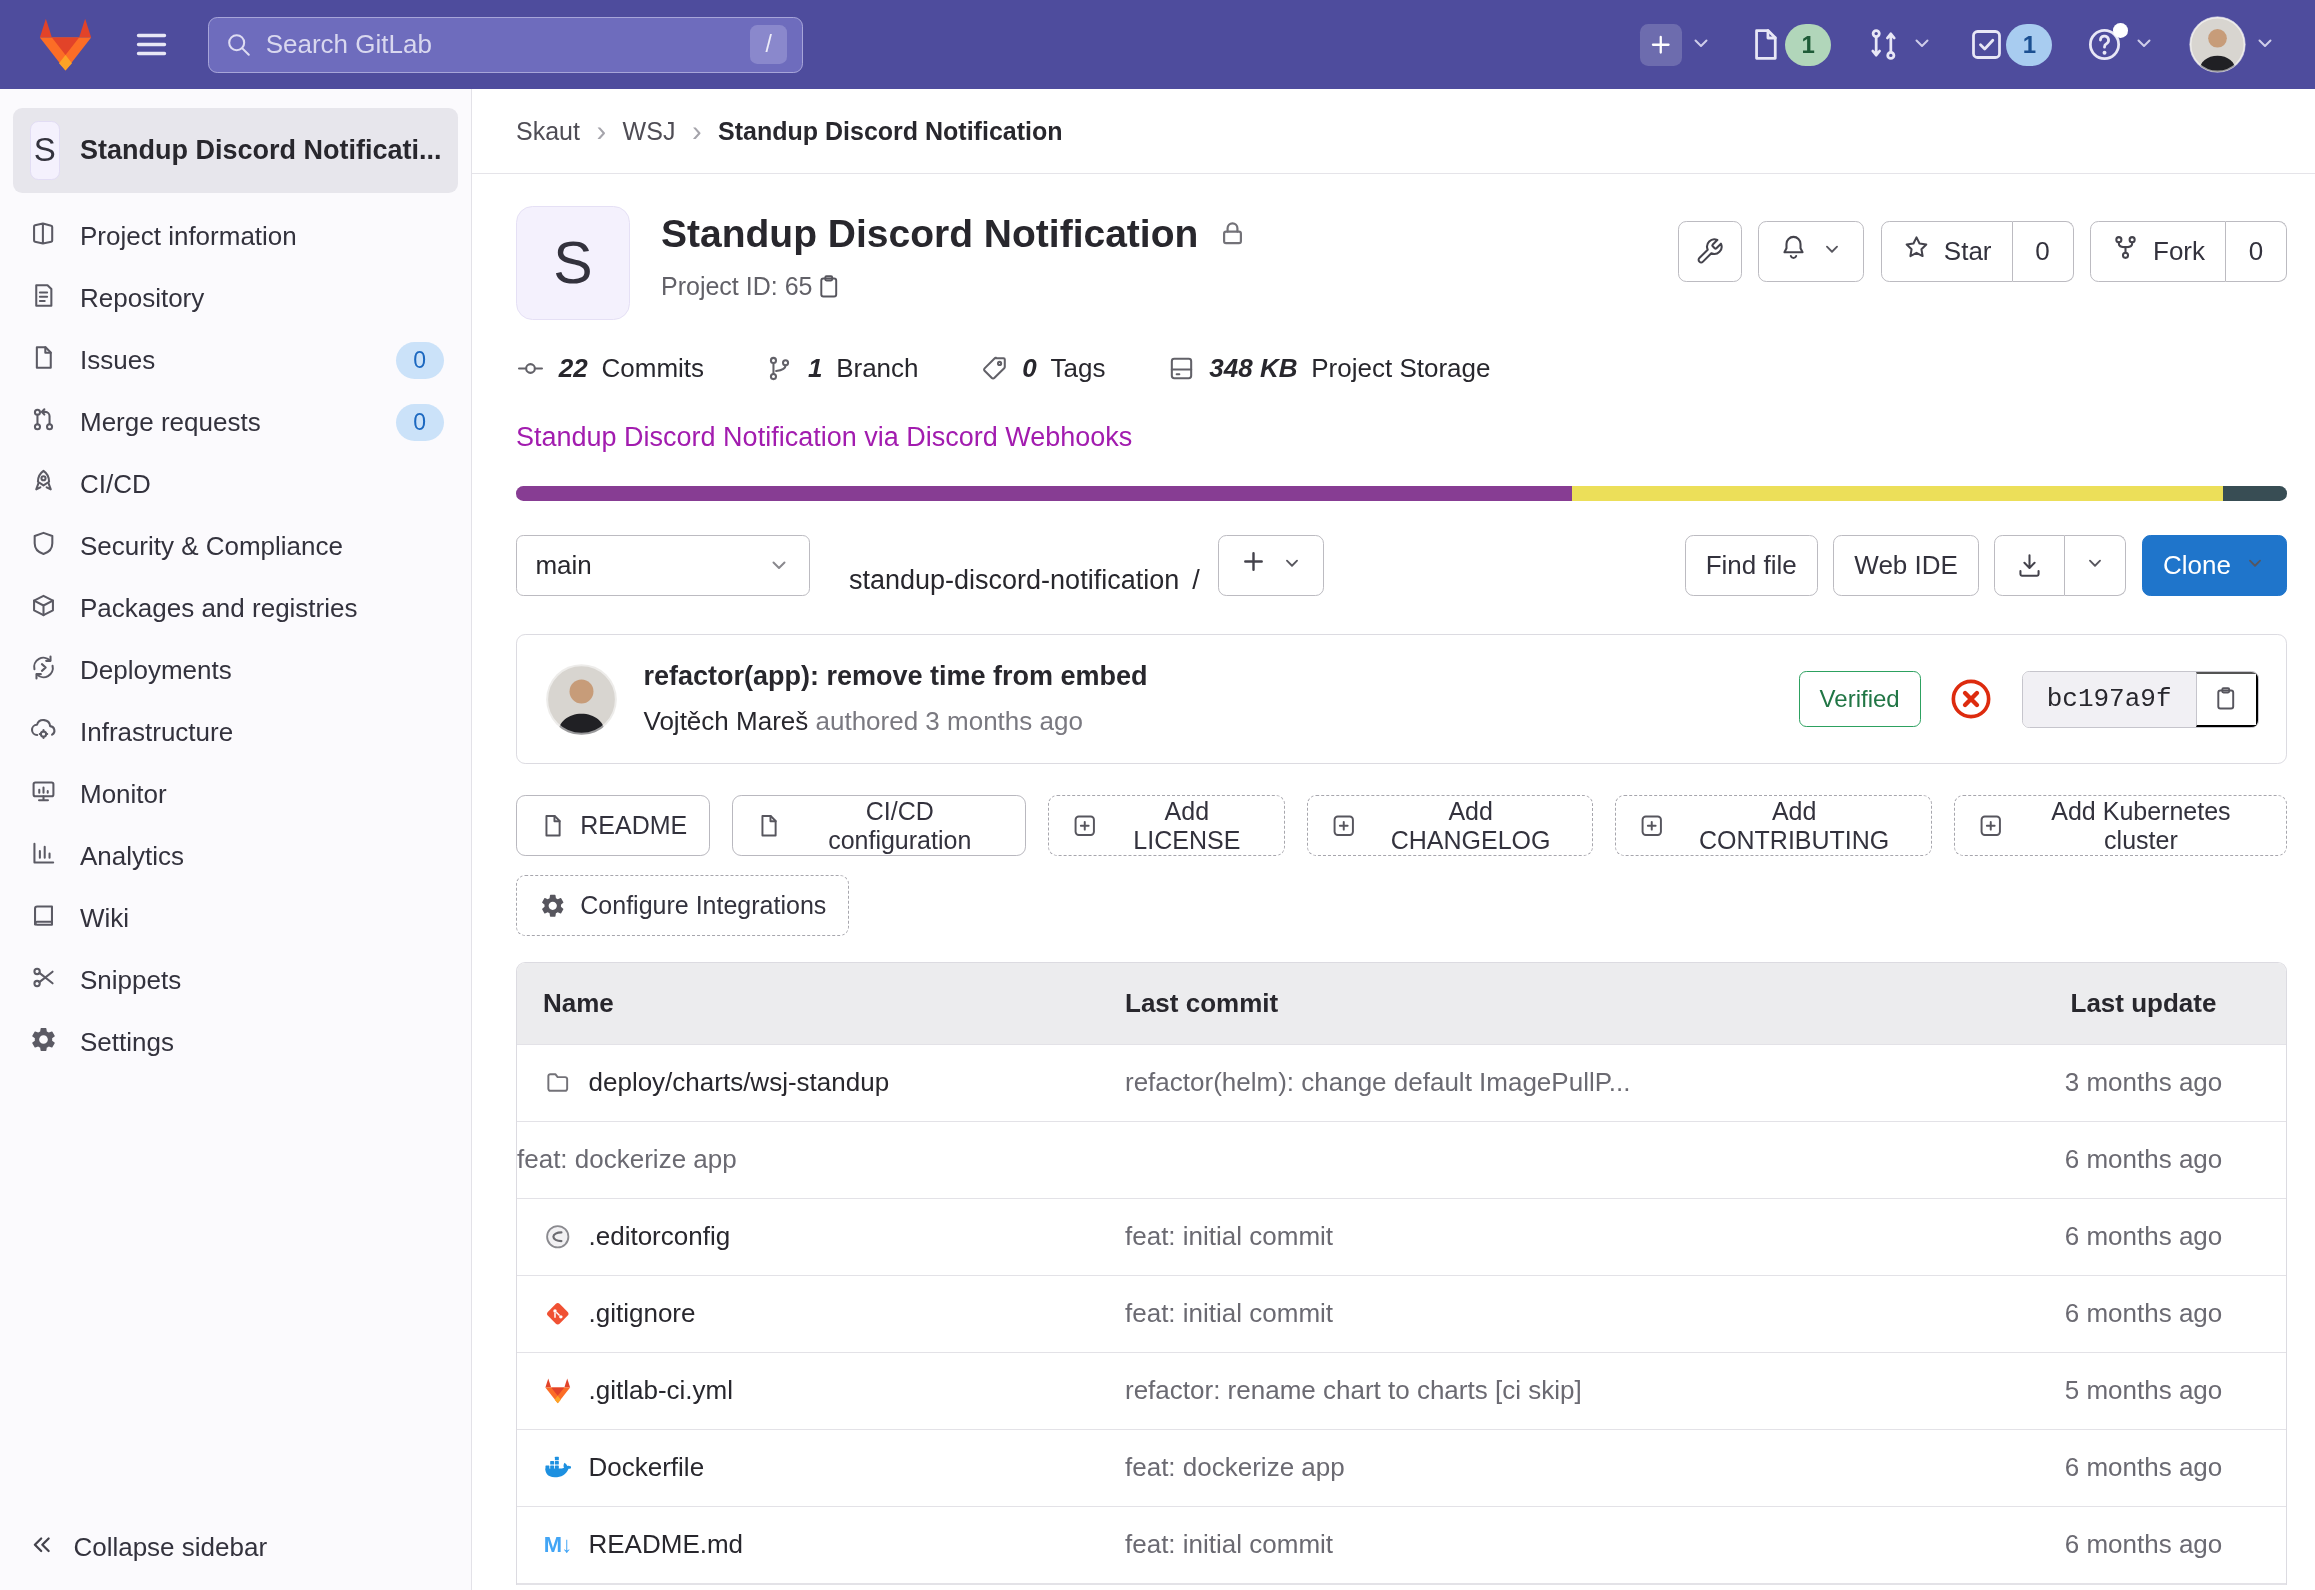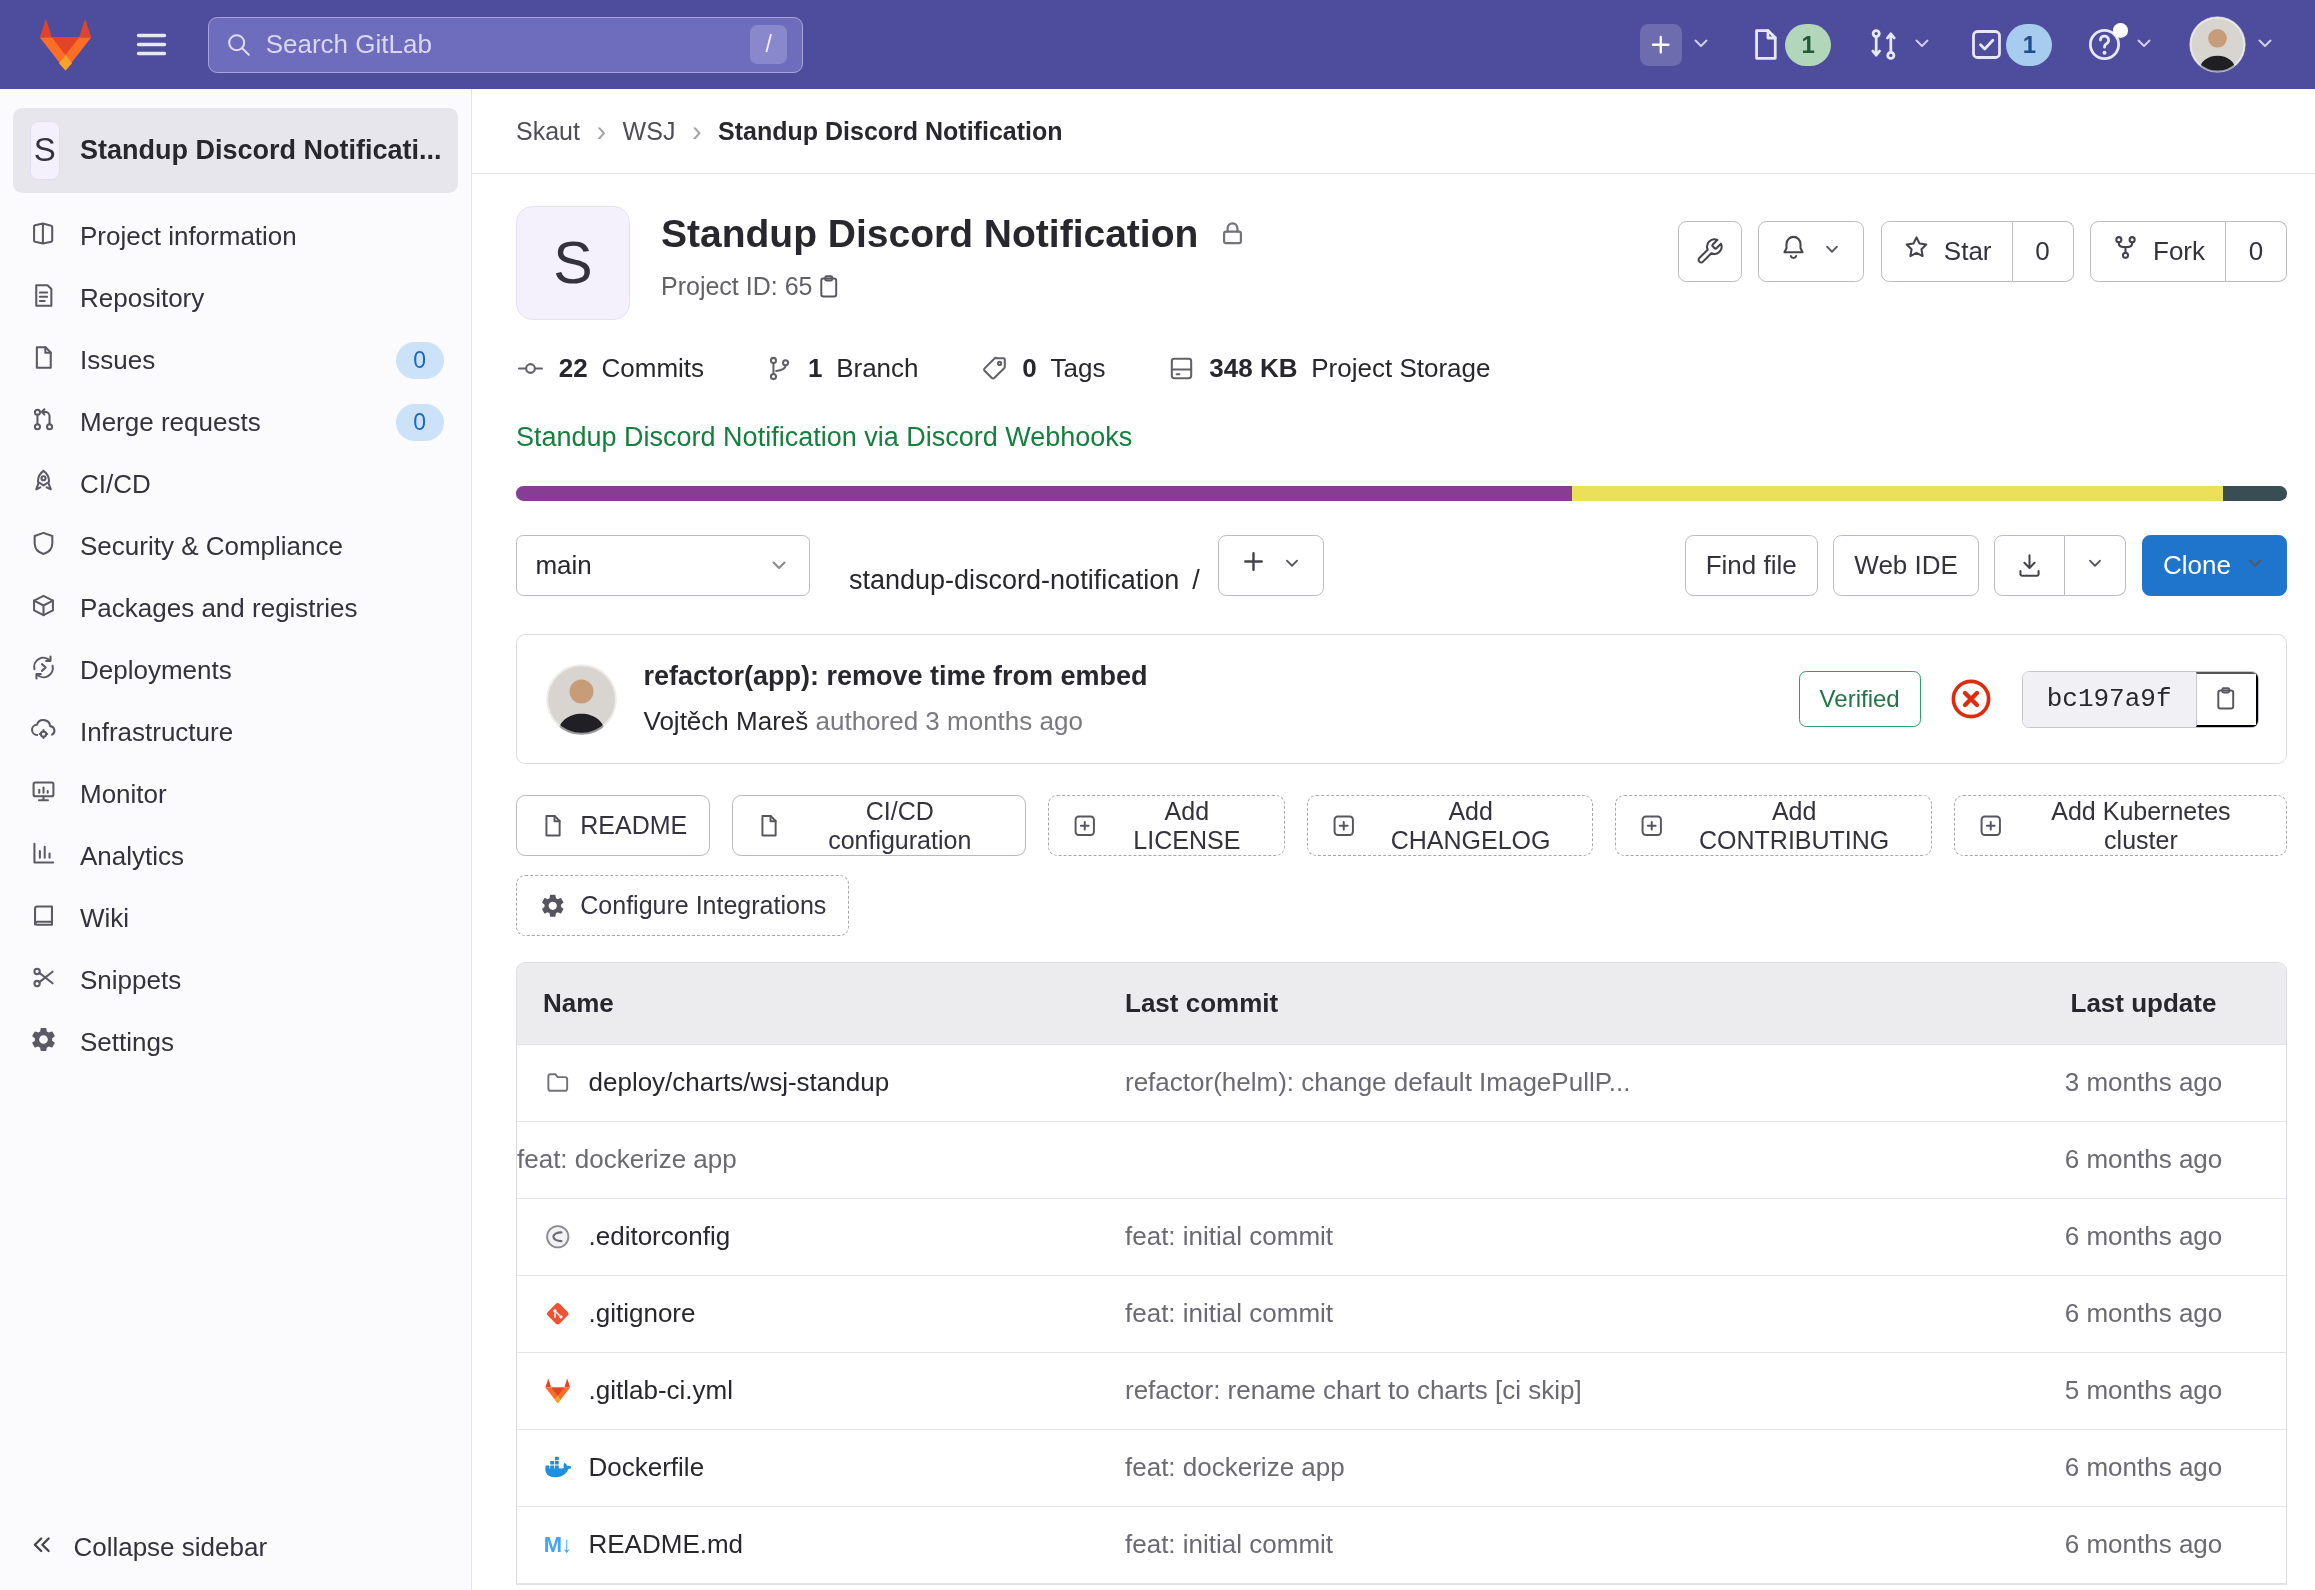--- a/index.html
+++ b/index.html
@@ -68,23 +68,23 @@
   .btn svg { width:29px; height:29px; color:#44434c; }
   .btn .chev svg { width:22px; height:22px; color:#57565e; }
   .btn.sq { width:64px; padding:0; justify-content:center; }
   .split { display:inline-flex; }
   .split .l { border-radius:8.3px 0 0 8.3px; }
   .split .r { border-radius:0 8.3px 8.3px 0; border-left:none; min-width:61px; justify-content:center; padding:0 14.7px; }
 
   .stats { display:flex; align-items:center; gap:61px; margin-top:33px; font-size:26px; color:#28272d; }
   .stat { display:flex; align-items:center; gap:13.8px; cursor:pointer; }
   .stat .icn { color:#626168; display:flex; } .stat .icn svg { width:29px; height:29px; }
-  .stat b { font-weight:700; }
-
-  .desc { margin-top:38px; font-size:27px; color:#15803d; }
+  .stat b { font-weight:700;font-style:italic; }
+
+  .desc { margin-top:38px; font-size:27px; color:#a21caf; }
 
   .langbar { margin-top:33px; height:14.7px; border-radius:7.3px; display:flex; overflow:hidden; cursor:pointer; }
   .langbar .seg { height:100%; }
 
   .toolbar { margin-top:34px; display:flex; align-items:flex-end; }
   .select { width:294px; height:61px; border:1.8px solid #bcbbc1; border-radius:7.3px; display:flex; align-items:center; padding:0 18.4px; font-size:26px; color:#28272d; cursor:pointer; background:#fff; }
   .select .chev { margin-left:auto; display:flex; } .select .chev svg { width:24px; height:24px; color:#89888d; }
   .path { margin-left:39px; font-size:27px; color:#28272d; }
   .path-sep { margin:0 18.4px 0 13px; color:#28272d; }
   .toolbar .spacer { flex:1; }

